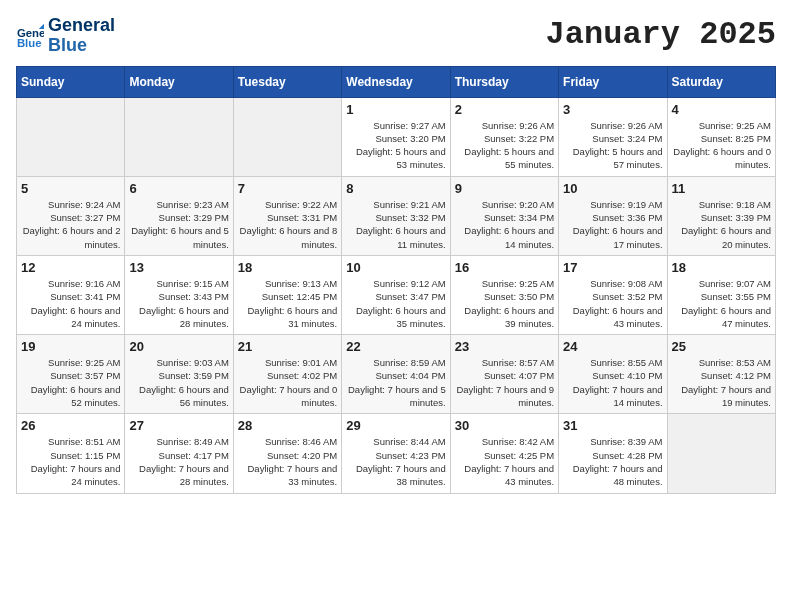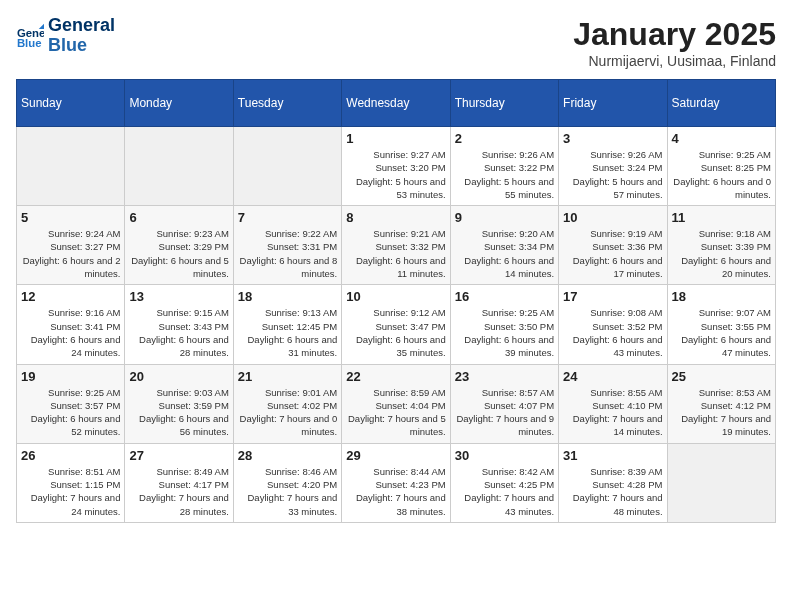--- a/index.html
+++ b/index.html
@@ -34,37 +34,38 @@
       width: 28px;
       height: 28px;
     }
     .title-area {
       text-align: right;
     }
     .cal-title {
       font-size: 32px;
       font-weight: bold;
       color: #222;
+      font-family: Liberation Mono, monospace;
     }
     .cal-subtitle {
       font-size: 14px;
       color: #444;
     }
     table {
       width: 100%;
       border-collapse: collapse;
       font-size: 10px;
     }
     thead th {
       background: #2255aa;
       color: #fff;
-      padding: 16px 4px;
+      padding: 8px 4px;
       text-align: left;
       font-size: 12px;
-      font-weight: normal;
+      font-weight: bold;
       border: 1px solid #1a4488;
     }
     td {
       border: 1px solid #ccc;
       vertical-align: top;
       padding: 4px;
       width: 14.28%;
       min-height: 80px;
       color: #222;
       background: #fff;
@@ -103,21 +104,20 @@
       <div class="logo-text">
         <span>General</span>
       </div>
       <div class="logo-text logo-blue">
         <span>Blue</span>
       </div>
     </div>
   </div>
   <div class="title-area">
     <div class="cal-title">January 2025</div>
-    <div class="cal-subtitle">Nurmijaervi, Uusimaa, Finland</div>
   </div>
 </div>
 
 <table>
   <thead>
     <tr>
     <th>Sunday</th>
         <th>Monday</th>
         <th>Tuesday</th>
         <th>Wednesday</th>

